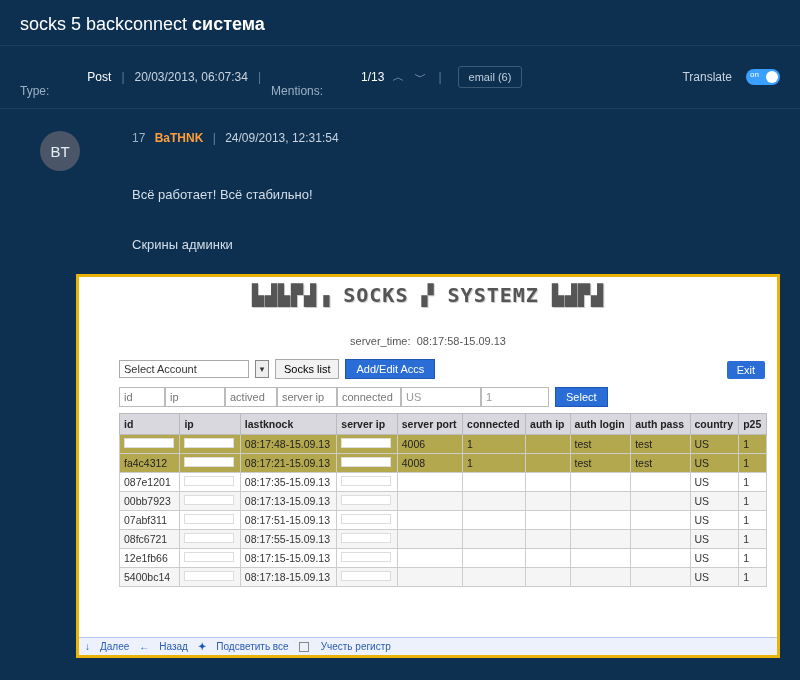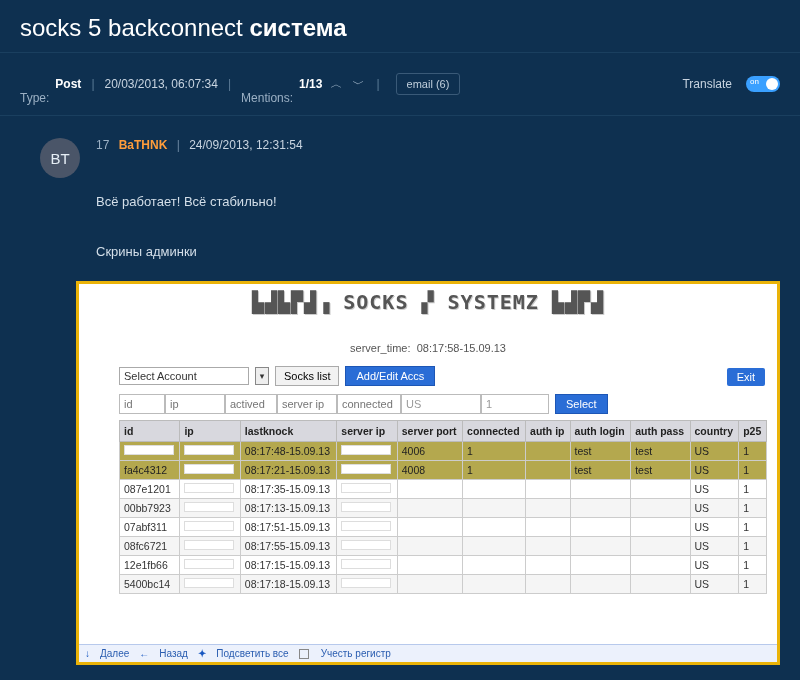--- a/index.html
+++ b/index.html
@@ -7,36 +7,36 @@
     background: #0e3050;
     color: #c8d4e0;
     font-family: Arial, sans-serif;
     font-size: 13px;
     width: 800px;
     height: 680px;
     overflow: hidden;
   }
   .header {
     padding: 14px 20px 10px 20px;
-    font-size: 24px;
+    font-size: 18px;
     color: #fff;
   }
   .header b { font-weight: bold; }
   .meta-bar {
     display: flex;
     align-items: center;
     padding: 10px 20px;
     border-top: 1px solid #1a3f5f;
     border-bottom: 1px solid #1a3f5f;
     font-size: 12px;
     gap: 6px;
   }
   .meta-bar .sep { color: #5a7a95; margin: 0 4px; }
   .meta-bar .lbl { color: #9bb0c4; margin-top: 28px; }
-  .meta-bar .val { color: #fff; font-weight: bold; }
+  .meta-bar .val { color: #fff; font-weight: normal; margin-left: 32px; }
   .arrow { color: #9bb0c4; cursor: pointer; padding: 0 2px; font-size: 12px; }
   .pill {
     border: 1px solid #3a5a78;
     border-radius: 3px;
     padding: 4px 10px;
     color: #c0cfdc;
     font-size: 11px;
     cursor: pointer;
     margin-left: 6px;
   }
@@ -55,21 +55,21 @@
     display: flex;
     padding: 22px 20px 10px 40px;
     gap: 16px;
   }
   .avatar {
     width: 40px; height: 40px; border-radius: 50%;
     background: #4a5568; color: #e6eef5;
     display: flex; align-items: center; justify-content: center;
     font-size: 15px; flex-shrink: 0;
   }
-  .post-body { flex: 1; padding-right: 10px; }
+  .post-body { flex: 1; padding-right: 10px; margin-left: 36px; }
   .post-head { margin-bottom: 8px; font-size: 12px; }
   .post-head .num { color: #9bb0c4; margin-right: 6px; }
   .post-head .author { color: #ff9d3b; font-weight: bold; }
   .post-head .sep2 { color: #6a86a0; margin: 0 6px; }
   .post-head .date { color: #c8d4e0; }
   .post-text { color: #d4dfe9; line-height: 1.5; font-size: 13px; }
   .post-text p { margin-bottom: 18px; }
   .section-label { margin: 30px 0 10px 0; color: #d4dfe9; font-size: 13px; }
 
   .screenshot {

